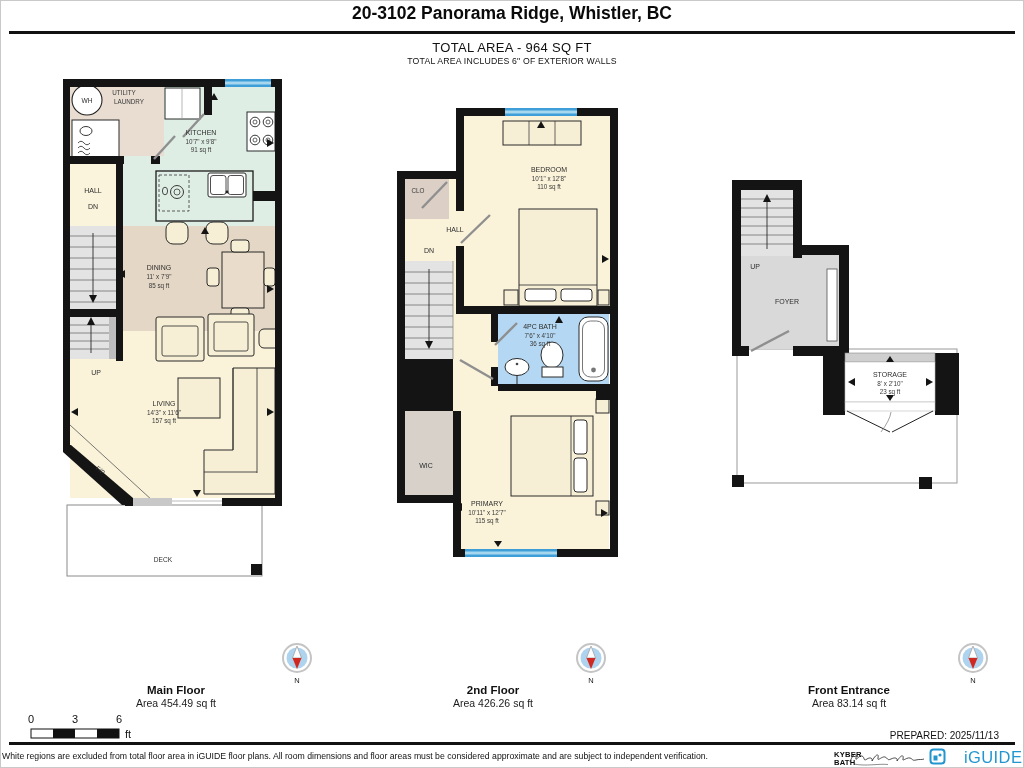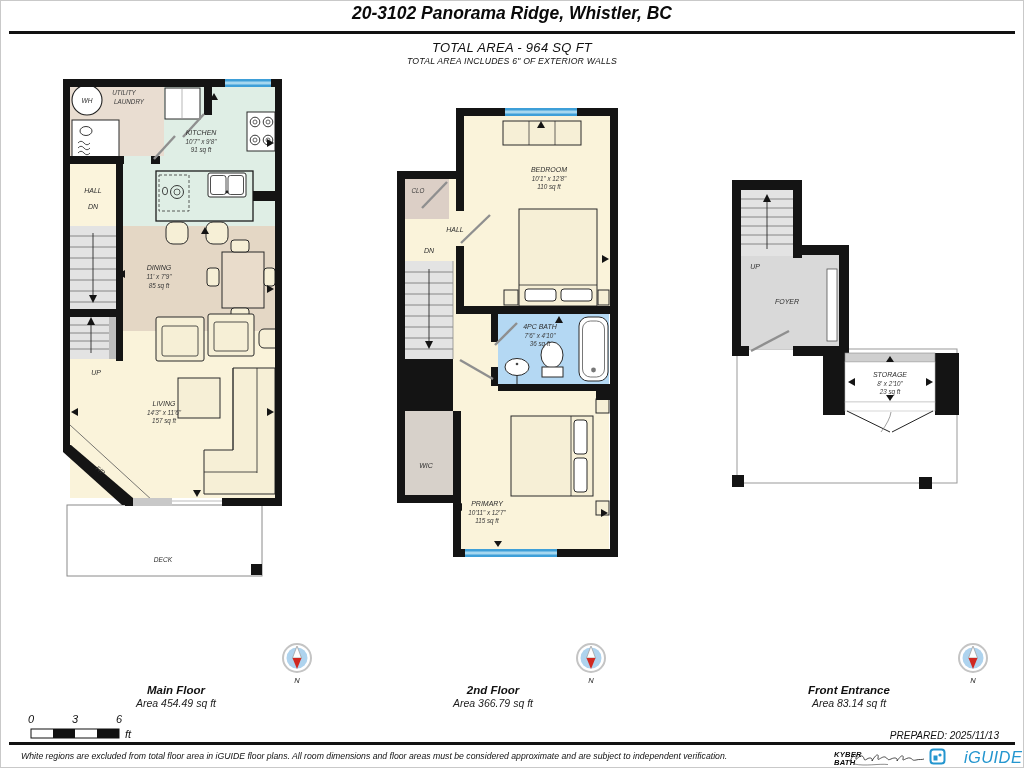--- a/index.html
+++ b/index.html
@@ -1,33 +1,33 @@
 <!DOCTYPE html>
 <html><head>
 <meta charset="utf-8">
 <style>
   html,body{margin:0;padding:0;background:#eee;}
   .page{position:relative;width:1024px;height:768px;background:#fff;
-    font-family:"Liberation Sans",sans-serif;border:1px solid #c9c9c9;box-sizing:border-box;overflow:hidden;font-style:italic;}
+    font-family:"Liberation Sans",sans-serif;border:1px solid #c9c9c9;box-sizing:border-box;overflow:hidden;}
   .abs{position:absolute;}
   .title{top:2px;left:0;width:100%;text-align:center;font-size:17.5px;font-weight:bold;color:#0a0a0a;}
   .rule{left:8px;right:8px;height:2.5px;background:#111;}
   .total-area{top:39px;left:0;width:100%;text-align:center;font-size:13px;letter-spacing:.3px;color:#111;}
   .total-note{top:55px;left:0;width:100%;text-align:center;font-size:8.7px;letter-spacing:.2px;color:#111;}
   svg{overflow:visible;}
   svg text{font-family:"Liberation Sans",sans-serif;}
   .room-name{font-size:7px;fill:#2d2d2d;}
   .room-dim{font-size:6.3px;fill:#3a3a3a;}
   .room-small{font-size:6.6px;fill:#2d2d2d;}
   .floor-label{width:200px;text-align:center;}
   .floor-name{font-size:11.5px;font-weight:bold;color:#111;}
   .floor-area{font-size:10.5px;color:#1c1c1c;margin-top:1px;}
   .prepared{top:729px;right:24px;font-size:10px;color:#111;}
   .footer-line{top:741px;}
-  .disclaimer{top:750px;left:20px;width:800px;font-size:8.7px;color:#111;}
+  .disclaimer{top:750px;left:1px;width:800px;font-size:8.7px;color:#111;}
   .brand{top:750px;left:815px;font-size:7.6px;font-weight:800;line-height:7.6px;color:#0a0a0a;letter-spacing:.2px;margin-left:18px;}
   .iguide{top:747px;left:928px;display:flex;align-items:flex-start;gap:18px;color:#2496cf;}
   .iguide-text{font-size:16.5px;font-weight:500;letter-spacing:.4px;}
   .wall{fill:#141414;}
   .furn{stroke:#2a2a2a;stroke-width:1;fill:#f6efd6;}
   .furnw{stroke:#2a2a2a;stroke-width:1;fill:#ffffff;}
   .doorleaf{stroke:#8f8f8f;stroke-width:2.4;}
   .arrow{fill:#141414;}
   .stairline{stroke:#6f6f6f;stroke-width:0.8;}
 </style>
@@ -385,21 +385,21 @@
     <polygon points="17.5,16 26.5,16 22,27" fill="#d02820"></polygon>
     <text x="22" y="41" text-anchor="middle" font-size="7.5" fill="#222">N</text>
   </svg>
 
   <div class="abs floor-label" style="left:75px;top:683px">
     <div class="floor-name">Main Floor</div>
     <div class="floor-area">Area 454.49 sq ft</div>
   </div>
   <div class="abs floor-label" style="left:392px;top:683px">
     <div class="floor-name">2nd Floor</div>
-    <div class="floor-area">Area 366.79 sq ft</div>
+    <div class="floor-area">Area 426.26 sq ft</div>
   </div>
   <div class="abs floor-label" style="left:748px;top:683px">
     <div class="floor-name">Front Entrance</div>
     <div class="floor-area">Area 83.14 sq ft</div>
   </div>
 
   <svg class="abs" style="left:24px;top:708px" width="140" height="40" viewBox="0 0 140 40">
     <text x="6" y="14" text-anchor="middle" font-size="11" fill="#111">0</text>
     <text x="50" y="14" text-anchor="middle" font-size="11" fill="#111">3</text>
     <text x="94" y="14" text-anchor="middle" font-size="11" fill="#111">6</text>

